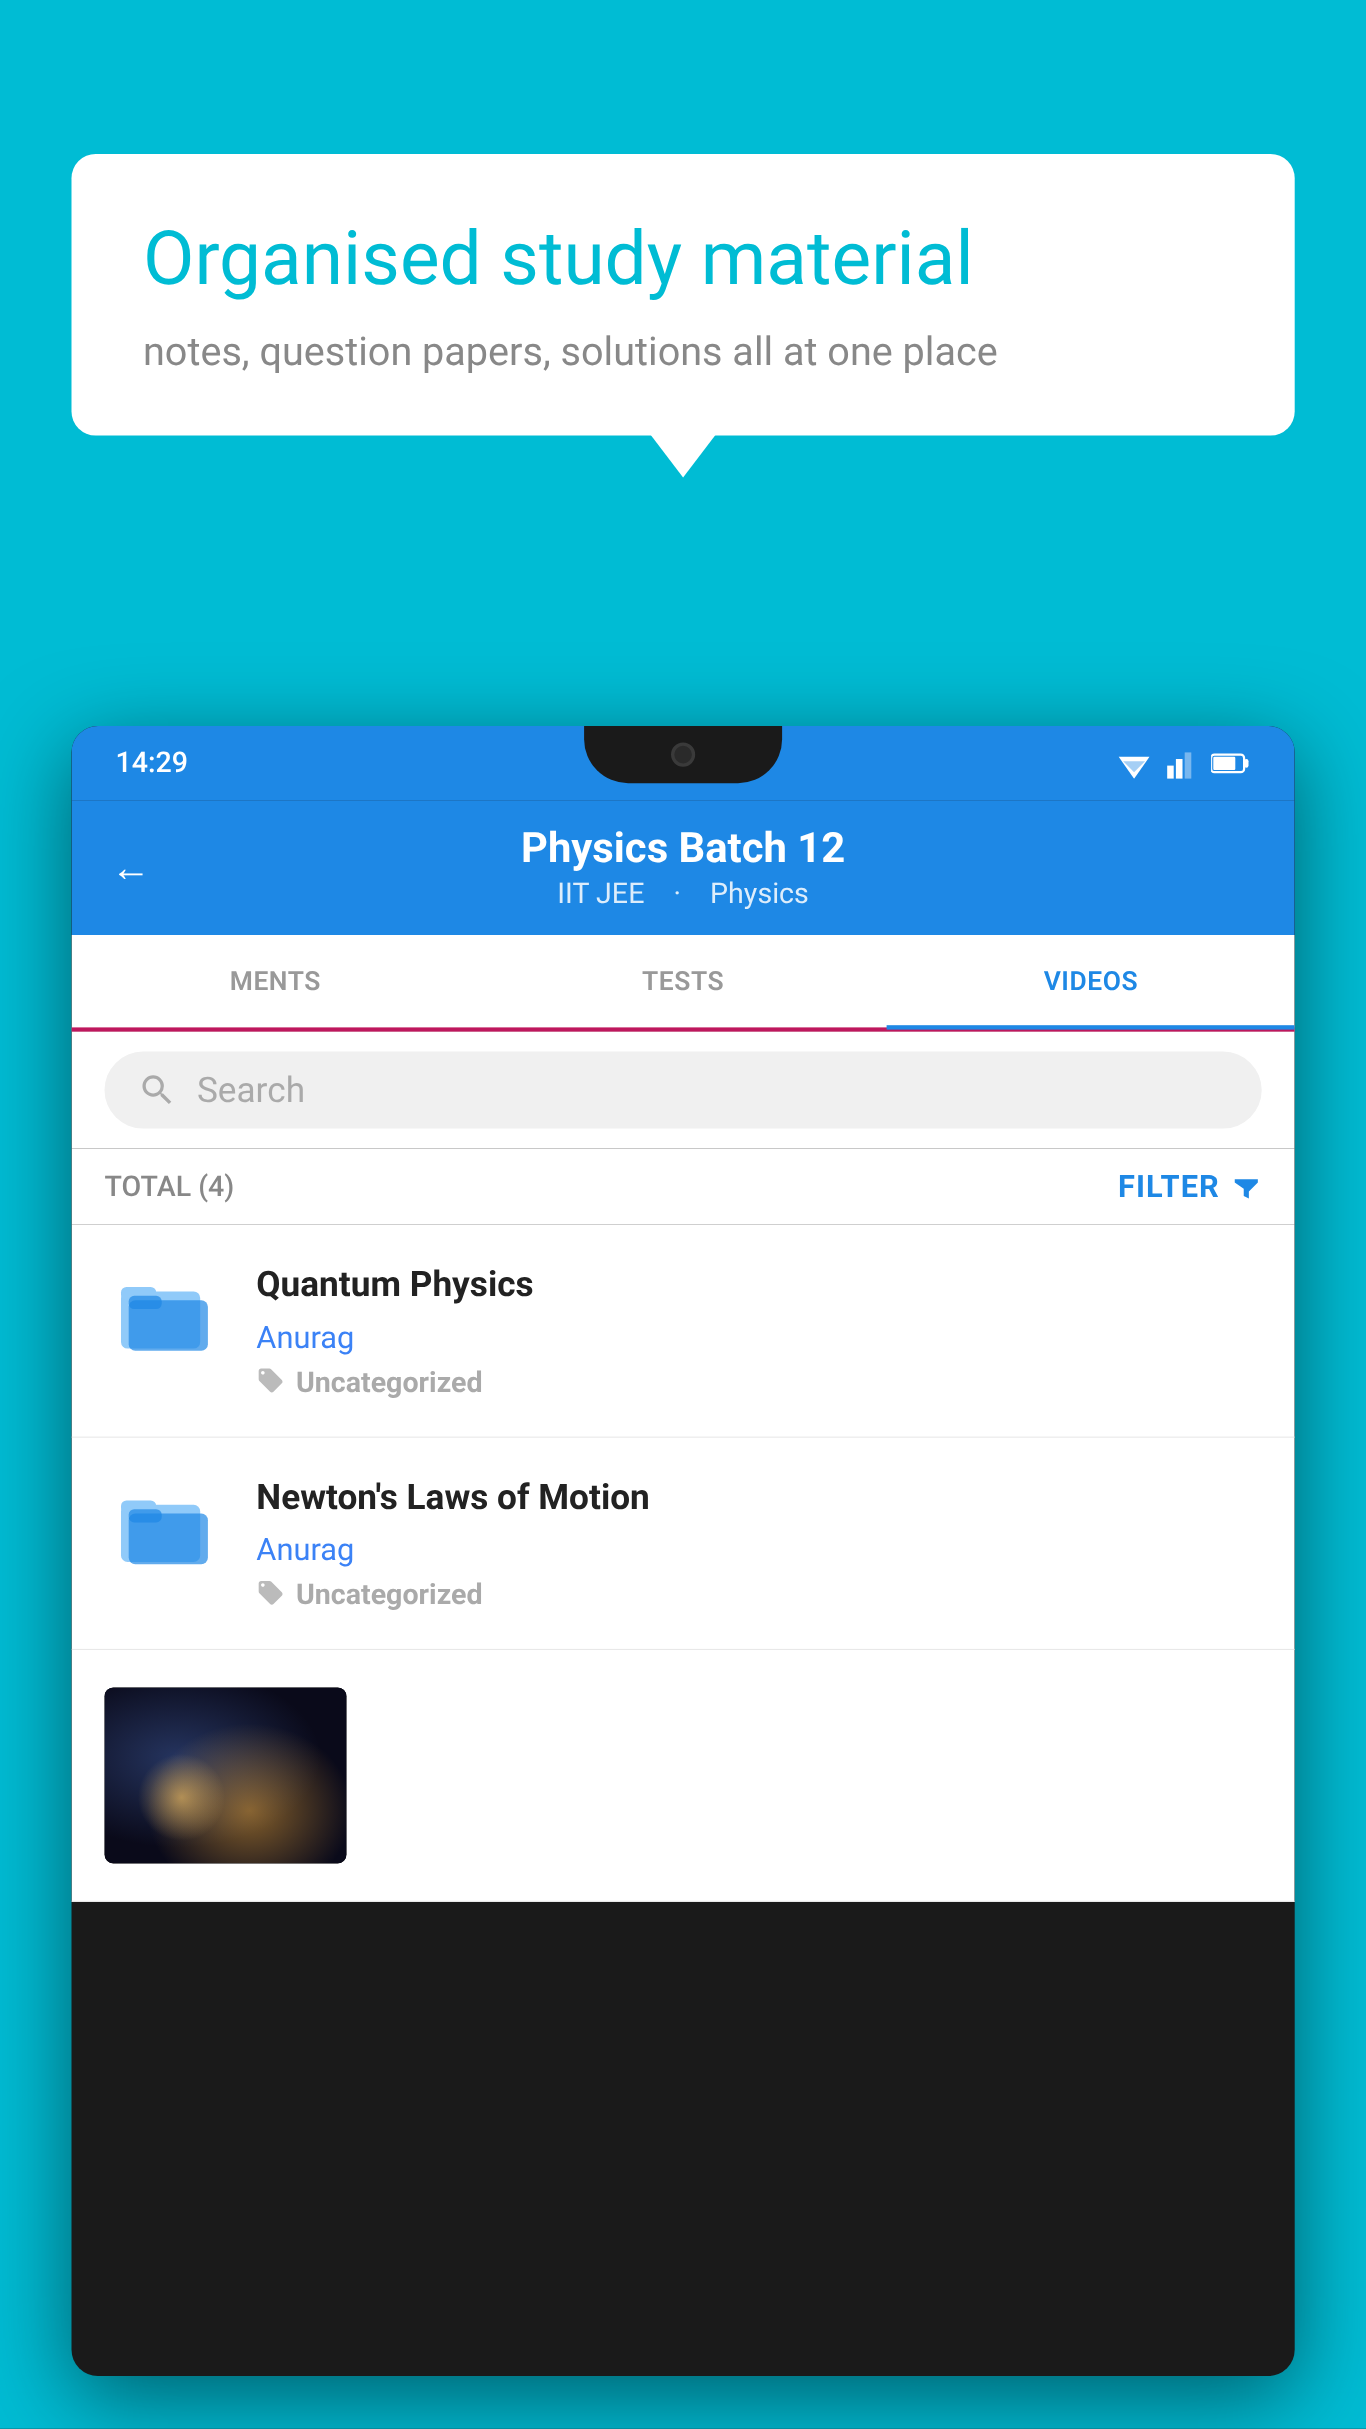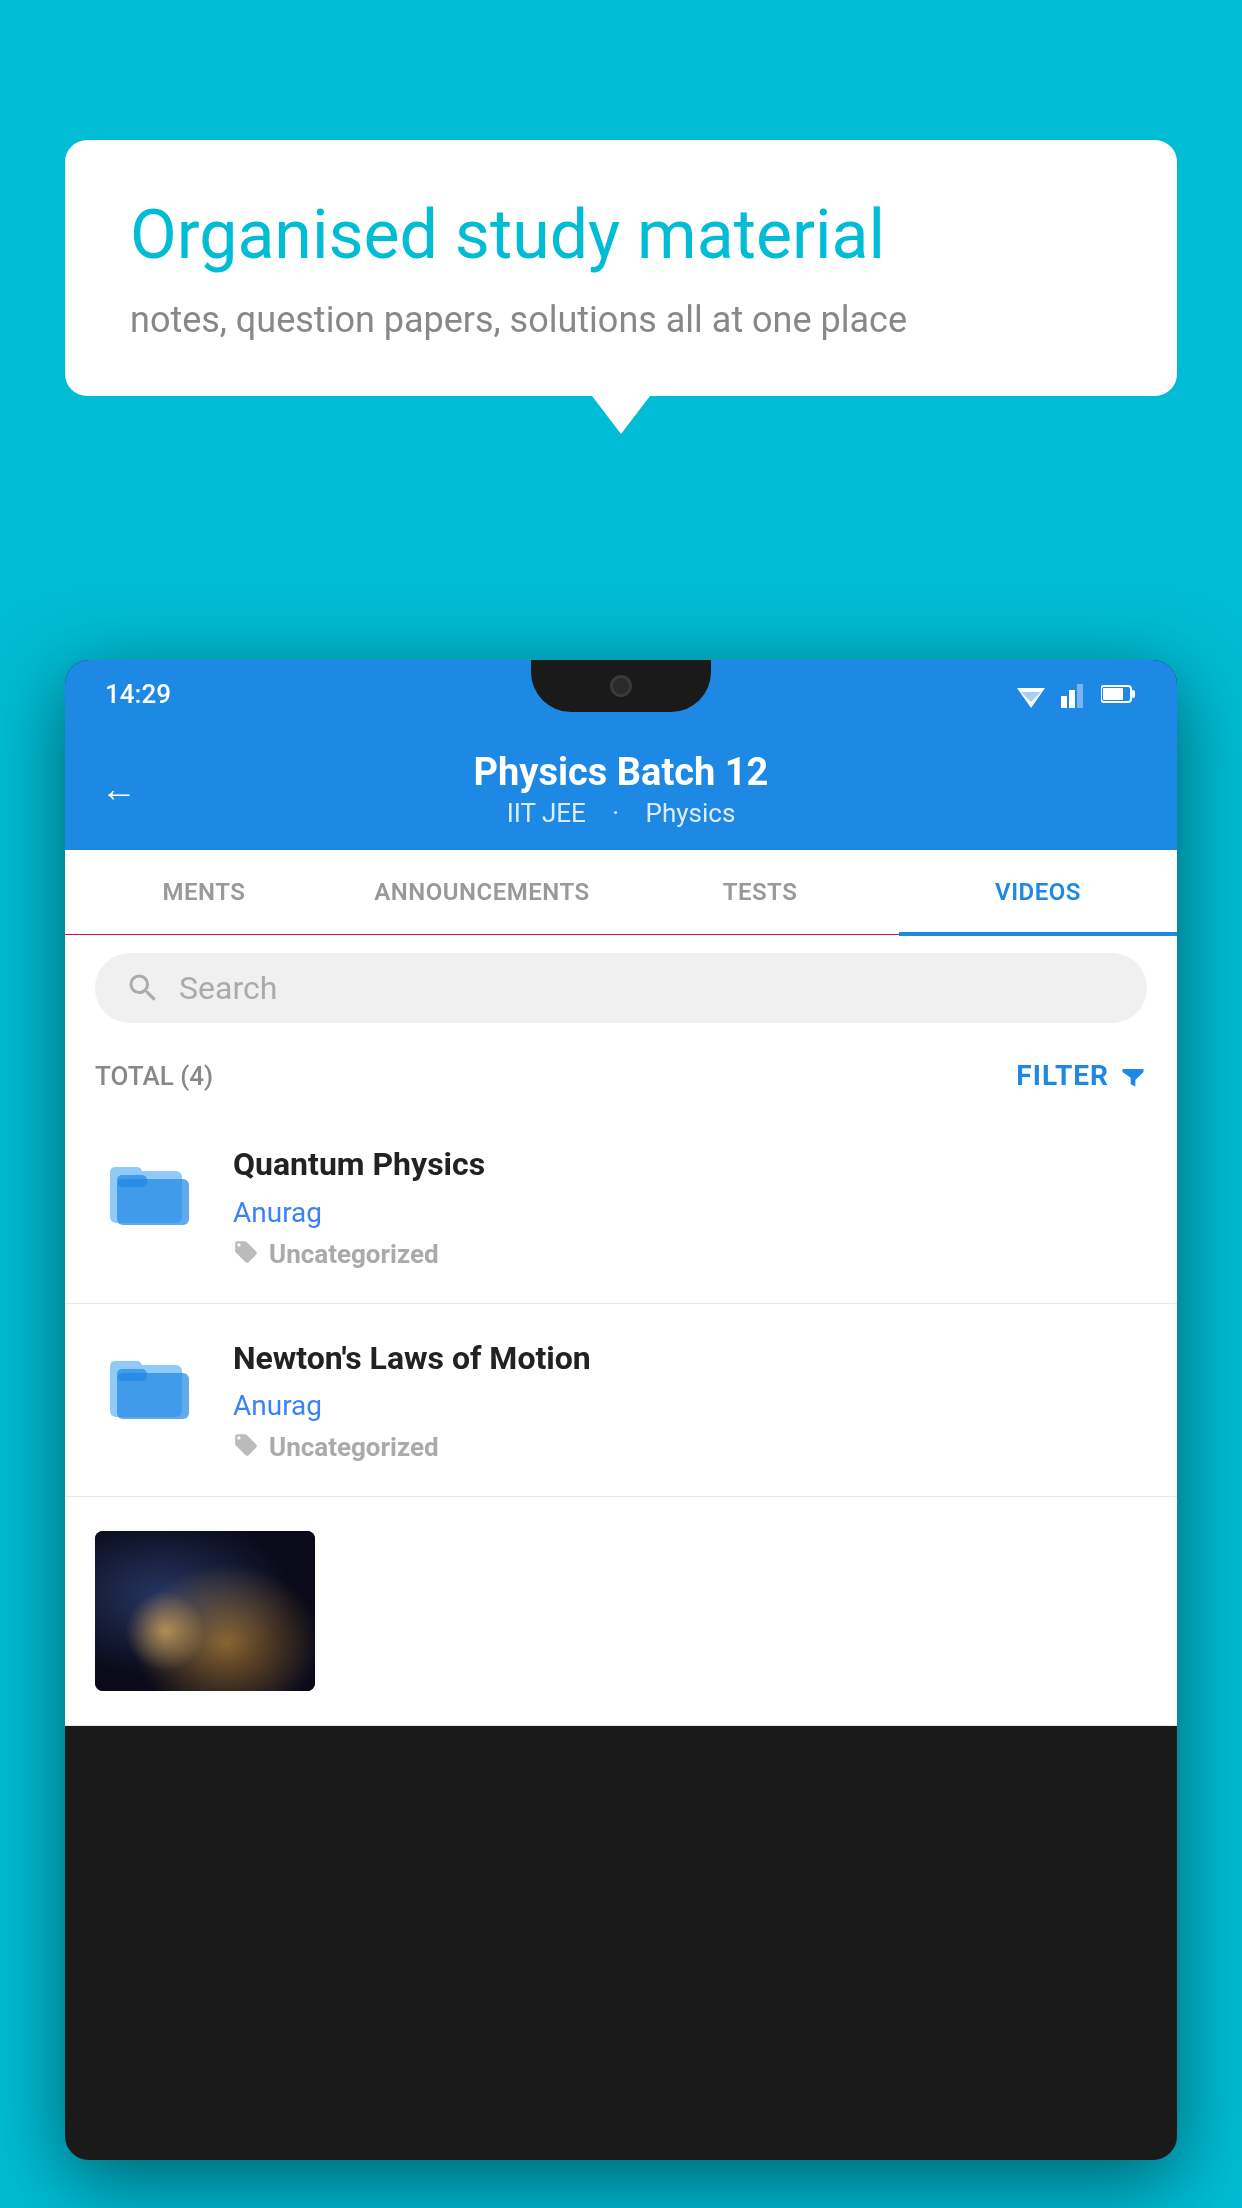--- a/index.html
+++ b/index.html
@@ -168,21 +168,21 @@
     }
 
     .header-subtitle span {
       margin: 0 10px;
     }
 
     
     .tabs {
       background: white;
       display: flex;
-      border-bottom: 1px solid #be185d;
+      border-bottom: 4px solid #be185d;
     }
 
     .tab {
       flex: 1;
       text-align: center;
       padding: 28px 0;
       font-size: 24px;
       font-weight: 600;
       color: #999;
       letter-spacing: 0.5px;
@@ -418,23 +418,20 @@
       <div class="header-subtitle">
         <span>IIT JEE</span>
         <span>·</span>
         <span>Physics</span>
       </div>
     </div>
 
     <div class="tabs">
       <div class="tab">
         <span>MENTS</span>
-      </div>
-      <div class="tab">
-        <span>ANNOUNCEMENTS</span>
       </div>
       <div class="tab">
         <span>TESTS</span>
       </div>
       <div class="tab active">
         <span>VIDEOS</span>
       </div>
     </div>
 
     <div class="search-bar">

